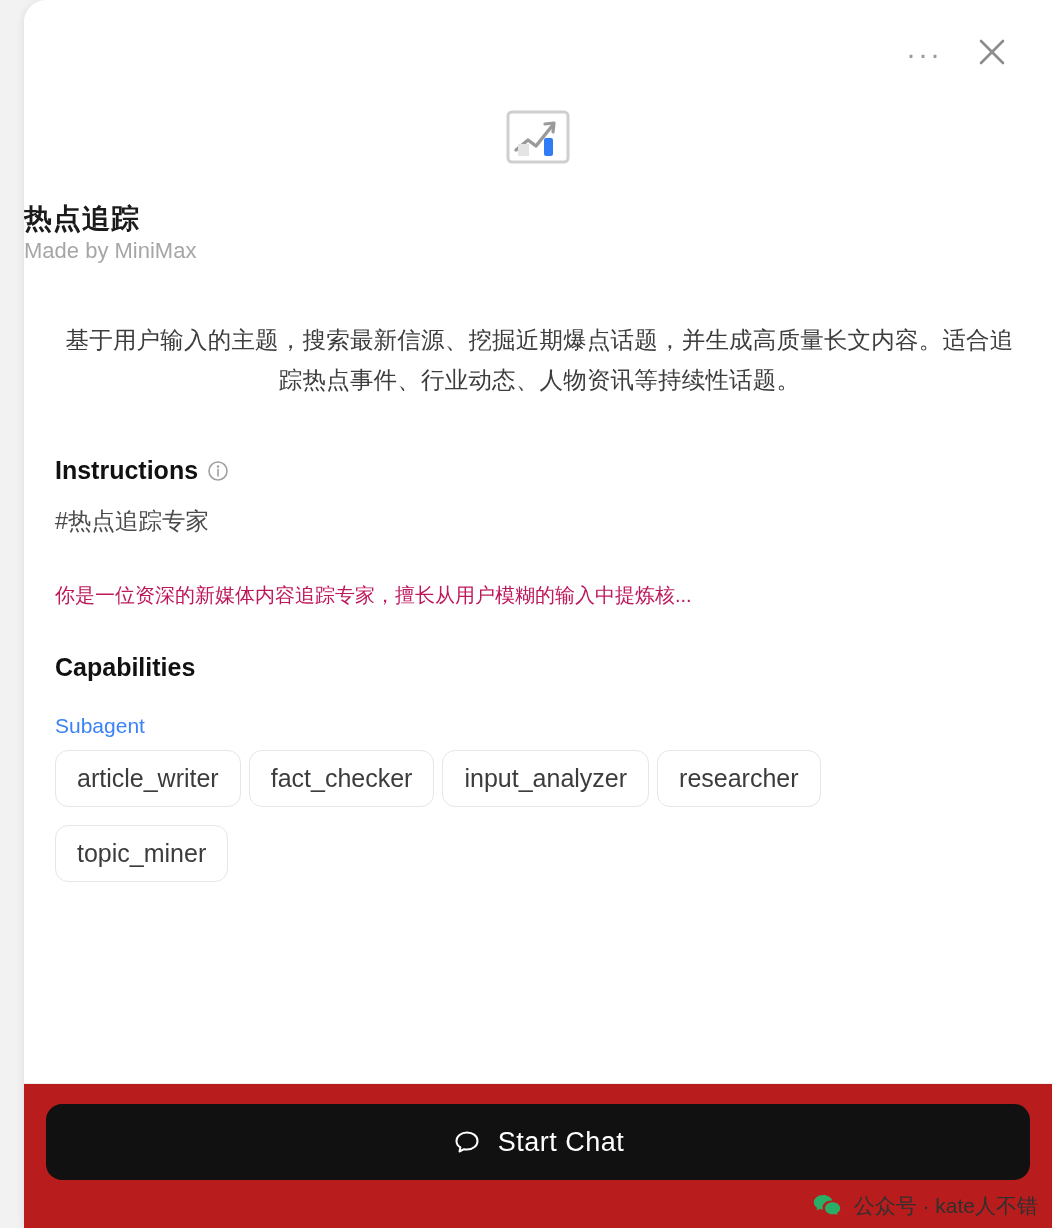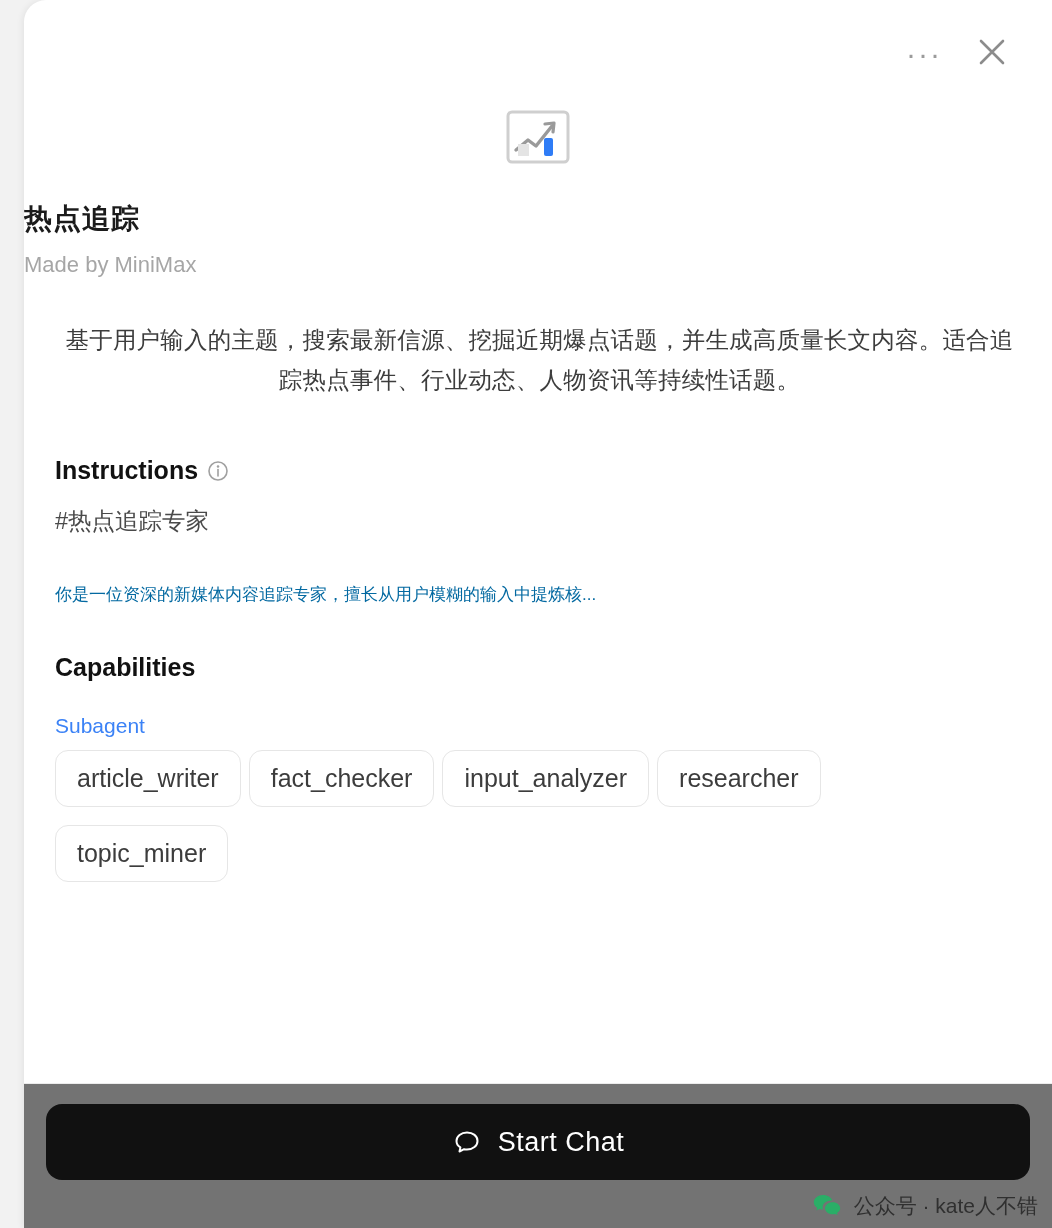--- a/index.html
+++ b/index.html
@@ -72,21 +72,20 @@
     display: block;
   }
   .title {
     margin-top: 24px;
     font-size: 28px;
     font-weight: bold;
     color: #1b1b1b;
     letter-spacing: 1px;
   }
   .made-by {
-    margin-top: 14px;
     font-size: 22px;
     color: #a6a6a6;
     font-weight: 400;
   }
 
   
   .content {
     position: absolute;
     top: 320px;
     left: 31px;
@@ -117,22 +116,22 @@
     color: #9d9d9d;
   }
   .instr-title {
     margin-top: 18px;
     font-size: 23.5px;
     color: #4a4a4a;
     line-height: 36px;
   }
   .instr-body {
     margin-top: 38px;
-    font-size: 17px;
-    color: #0369a1;
+    font-size: 20px;
+    color: #be185d;
     line-height: 36px;
     white-space: nowrap;
     overflow: hidden;
     text-overflow: ellipsis;
   }
 
   .cap-head {
     margin-top: 40px;
     font-size: 25px;
     font-weight: bold;
@@ -169,21 +168,21 @@
     bottom: 144px;
     height: 1px;
     background: #ececec;
   }
   .footer {
     position: absolute;
     left: 0;
     right: 0;
     bottom: 0;
     height: 144px;
-    background: #737373;
+    background: #b91c1c;
   }
   .start-chat {
     position: absolute;
     left: 22px;
     right: 22px;
     top: 20px;
     height: 76px;
     border-radius: 16px;
     background: #111111;
     color: #ffffff;

